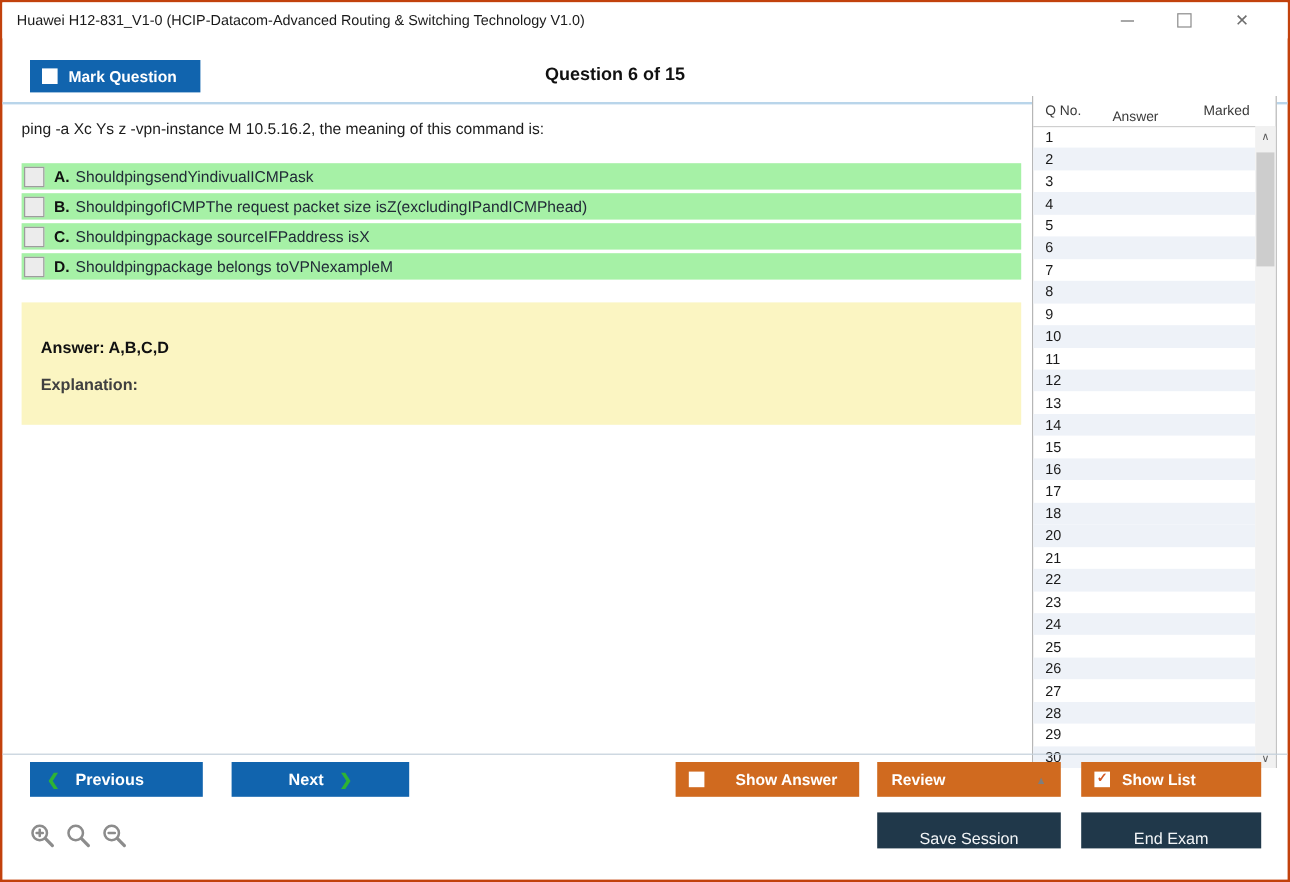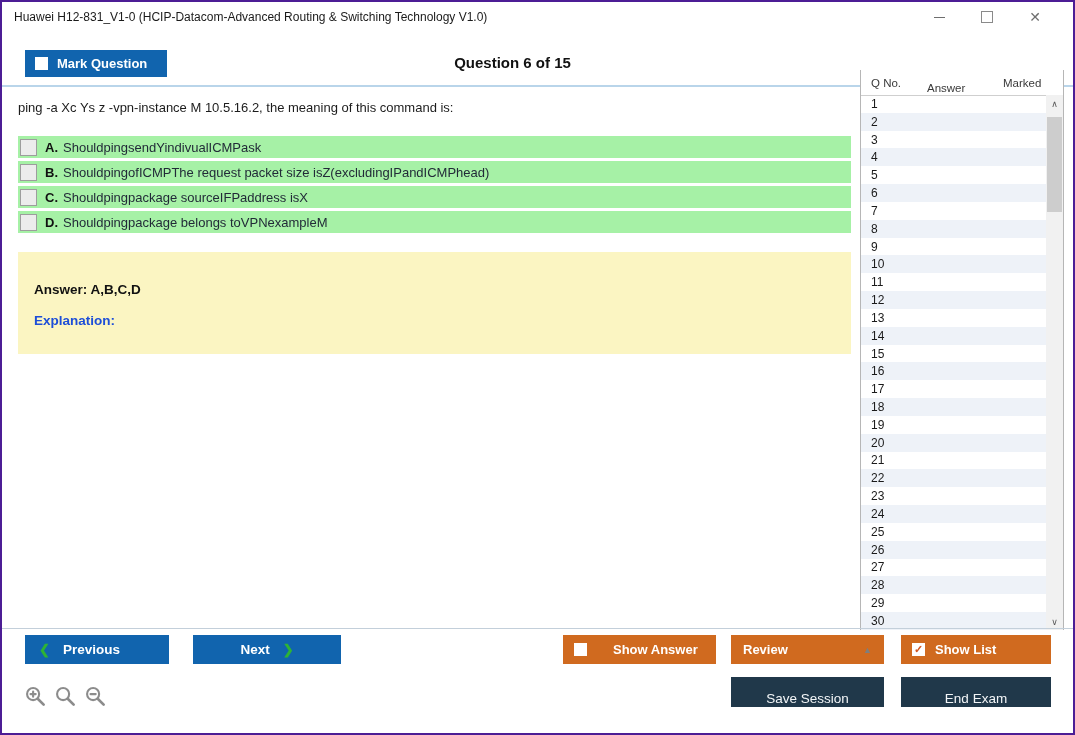--- a/index.html
+++ b/index.html
@@ -1,17 +1,17 @@
 <!DOCTYPE html>
 <html><head>
 <meta charset="utf-8">
 <style>
   html,body{margin:0;padding:0;background:#fff;font-family:"Liberation Sans",sans-serif;}
   body{width:1075px;height:735px;position:relative;}
-  .window{position:absolute;left:0;top:0;width:1071px;height:731px;border:2px solid #4c1d95;background:#fff;}
+  .window{position:absolute;left:0;top:0;width:1071px;height:731px;border:2px solid #c2410c;background:#fff;}
 
   
   .titlebar{position:absolute;left:0;top:0;width:100%;height:30px;background:#fff;}
   .titlebar .title{position:absolute;left:12px;top:0;line-height:30px;font-size:12px;color:#1a1a1a;white-space:nowrap;}
   .wincontrols{position:absolute;right:14px;top:0;height:30px;display:flex;}
   .wc{width:48px;height:30px;display:flex;align-items:center;justify-content:center;cursor:default;}
   .min-glyph{display:block;width:11px;height:0;border-top:1px solid #6e6e6e;}
   .max-glyph{display:block;width:10px;height:10px;border:1px solid #8a8a8a;}
   .close-glyph{font-size:14px;color:#6e6e6e;line-height:1;}
 
@@ -26,24 +26,24 @@
   
   .qtext{position:absolute;left:16px;top:98px;font-size:13px;color:#1c1c1c;}
   .options{position:absolute;left:16px;top:134px;width:833px;display:flex;flex-direction:column;gap:3px;}
   .opt{height:22px;background:#a6f1a6;display:flex;align-items:center;cursor:pointer;}
   .opt .ocb{width:15px;height:15px;background:#ececec;border:1px solid #9d9d9d;margin:0 8px 0 2px;flex:0 0 auto;}
   .opt .letter{font-weight:bold;color:#111;font-size:13px;margin-right:5px;}
   .opt .otext{font-size:13px;color:#222b38;white-space:nowrap;}
 
   .answerbox{position:absolute;left:16px;top:250px;width:817px;height:102px;background:#fbf5c2;padding:0 0 0 16px;}
   .answerbox .ans{margin-top:30px;font-weight:bold;font-size:13.5px;color:#111;}
-  .answerbox .expl{margin-top:16px;font-weight:bold;font-size:13.5px;color:#1d4ed8;}
-
-  
-  .listpanel{position:absolute;left:858px;top:68px;width:204px;height:560px;border-left:1px solid #b6b6b6;border-right:1px solid #b6b6b6;background:#fff;box-sizing:border-box;}
+  .answerbox .expl{margin-top:16px;font-weight:bold;font-size:13.5px;color:#404040;}
+
+  
+  .listpanel{position:absolute;left:858px;top:78px;width:204px;height:560px;border-left:1px solid #b6b6b6;border-right:1px solid #b6b6b6;background:#fff;box-sizing:border-box;}
   .listhead{height:25px;display:flex;align-items:center;border-bottom:1px solid #cfcfcf;font-size:11.5px;color:#3a3a3a;}
   .listhead .c1{width:56px;padding-left:10px;}
   .listhead .c2{width:76px;margin-top:10px;}
   .listhead .c3{flex:1;}
   .rows{position:absolute;left:0;top:25px;right:17px;bottom:0;display:flex;flex-direction:column;}
   .qrow{flex:1;display:flex;align-items:center;padding-left:10px;font-size:12px;color:#1a1a1a;cursor:pointer;}
   .qrow.alt{background:#eef2f8;}
   .scrollbar{position:absolute;right:0;top:25px;bottom:0;width:17px;background:#f1f1f1;}
   .sb-arrow{position:absolute;left:0;width:17px;height:17px;display:flex;align-items:center;justify-content:center;font-size:9px;color:#5a5a5a;cursor:pointer;}
   .sb-up{top:0;}
@@ -180,23 +180,20 @@
           <span>15</span>
         </div>
         <div class="qrow alt">
           <span>16</span>
         </div>
         <div class="qrow">
           <span>17</span>
         </div>
         <div class="qrow alt">
           <span>18</span>
-        </div>
-        <div class="qrow">
-          <span>19</span>
         </div>
         <div class="qrow alt">
           <span>20</span>
         </div>
         <div class="qrow">
           <span>21</span>
         </div>
         <div class="qrow alt">
           <span>22</span>
         </div>

